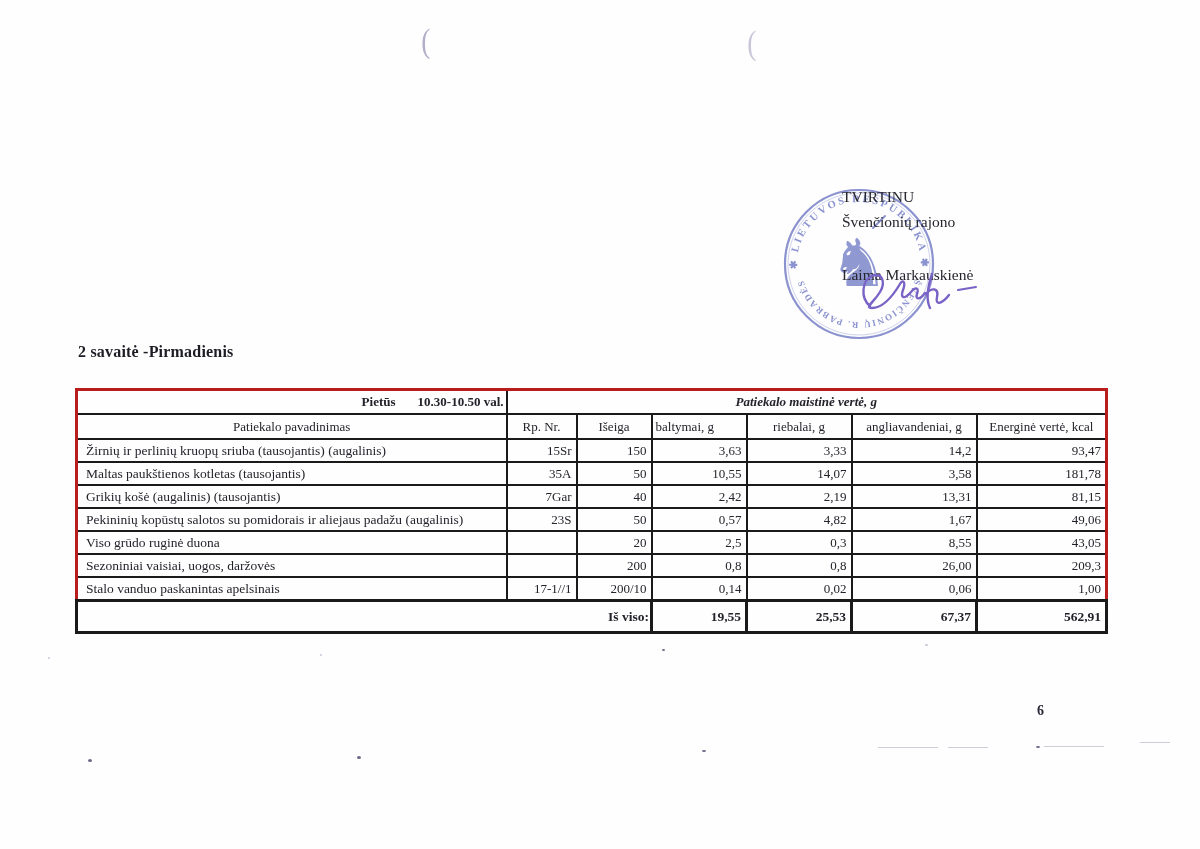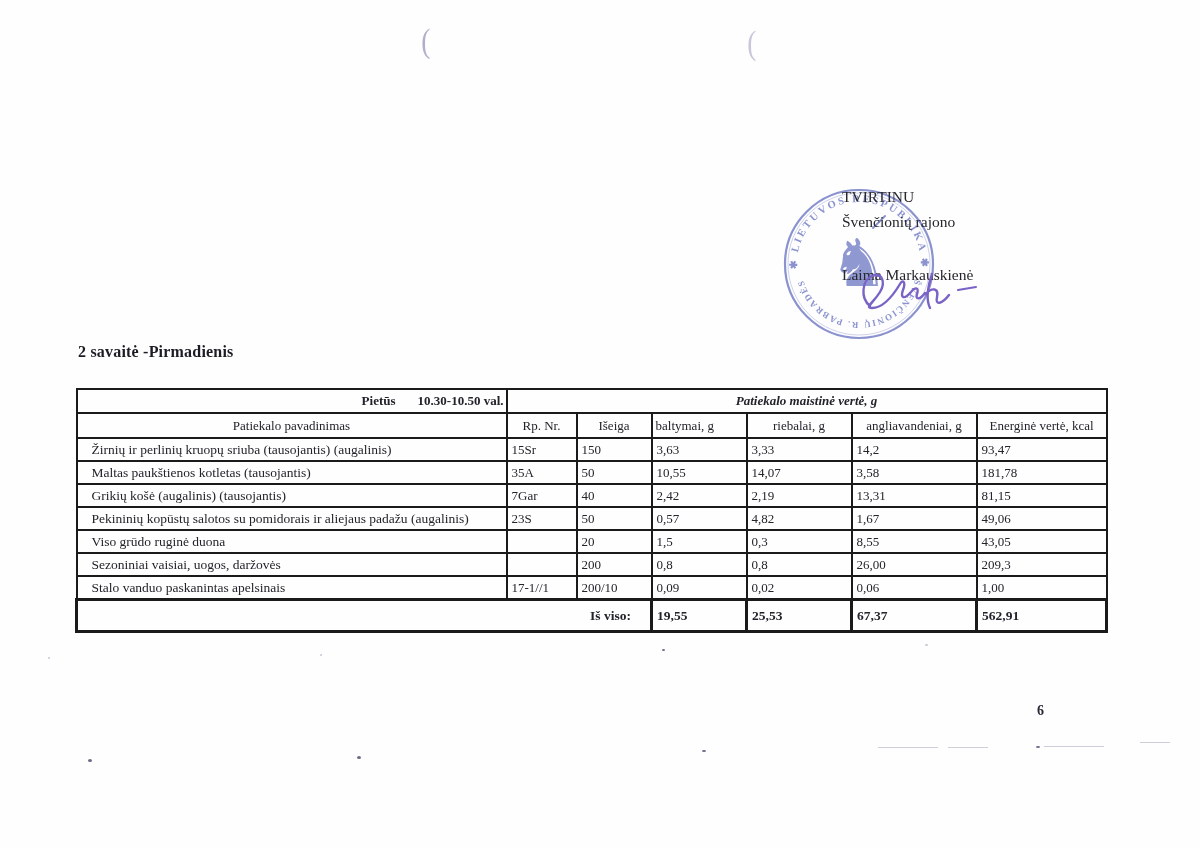--- a/index.html
+++ b/index.html
@@ -35,44 +35,44 @@
   
   #week-title{
     position:absolute;left:78px;top:343px;
     font-size:16px;font-weight:bold;letter-spacing:.2px;color:#1c1c24;
   }
 
   
   #menu-table-wrap{position:absolute;left:75px;top:388px;}
   table#menu-table{
     border-collapse:collapse;
-    border:1px solid #b91c1c;
+    border:3px solid #b91c1c;
     table-layout:fixed;
     width:1030px;
     background:transparent;
   }
   #menu-table td,#menu-table th{
     border:2px solid #1a1a1a;
     padding:0 4px;
     font-size:13px;
     overflow:hidden;white-space:nowrap;
     color:#23232b;
   }
   #menu-table .hdr-row1 td{height:22px;font-weight:bold;}
   #menu-table .hdr-row2 td{height:23px;font-weight:normal;text-align:center;}
   #menu-table .meal-cell{text-align:right;padding-right:2px;}
   #menu-table .meal-cell .meal-gap{display:inline-block;width:22px;}
   #menu-table .nutrition-cell{text-align:center;font-style:italic;}
-  #menu-table td.dish{height:21px;text-align:left;font-size:13.5px;padding-left:14px;}
-  #menu-table td.num{height:21px;text-align:left;}
+  #menu-table td.dish{height:21px;text-align:left;font-size:13.5px;padding-left:8px;}
+  #menu-table td.num{height:21px;text-align:right;}
   #menu-table td.hdr-left{text-align:left;padding-left:3px;border-radius:9px;}
   #menu-table tr.total-row td{
     height:29px;font-weight:bold;border-width:3px;font-size:13.5px;
   }
-  #menu-table tr.total-row td.total-label{text-align:right;padding-right:19px;}
+  #menu-table tr.total-row td.total-label{text-align:right;padding-right:1px;}
 
   
   #page-number{
     position:absolute;left:1037px;top:703px;
     font-size:14px;font-weight:bold;color:#2a2a38;
   }
 </style>
 </head>
 <body>
 
@@ -186,39 +186,39 @@
             <td class="num">50</td>
             <td class="num">0,57</td>
             <td class="num">4,82</td>
             <td class="num">1,67</td>
             <td class="num">49,06</td>
           </tr>
           <tr>
             <td class="dish">Viso grūdo ruginė duona</td>
             <td class="num"></td>
             <td class="num">20</td>
-            <td class="num">1,5</td>
+            <td class="num">2,5</td>
             <td class="num">0,3</td>
             <td class="num">8,55</td>
             <td class="num">43,05</td>
           </tr>
           <tr>
             <td class="dish">Sezoniniai vaisiai, uogos, daržovės</td>
             <td class="num"></td>
             <td class="num">200</td>
             <td class="num">0,8</td>
             <td class="num">0,8</td>
             <td class="num">26,00</td>
             <td class="num">209,3</td>
           </tr>
           <tr>
             <td class="dish">Stalo vanduo paskanintas apelsinais</td>
             <td class="num">17-1//1</td>
             <td class="num">200/10</td>
-            <td class="num">0,09</td>
+            <td class="num">0,14</td>
             <td class="num">0,02</td>
             <td class="num">0,06</td>
             <td class="num">1,00</td>
           </tr>
         </tbody>
       <tbody>
         <tr class="total-row">
           <td class="total-label" colspan="3">Iš viso:</td>
           <td class="num">19,55</td>
           <td class="num">25,53</td>

